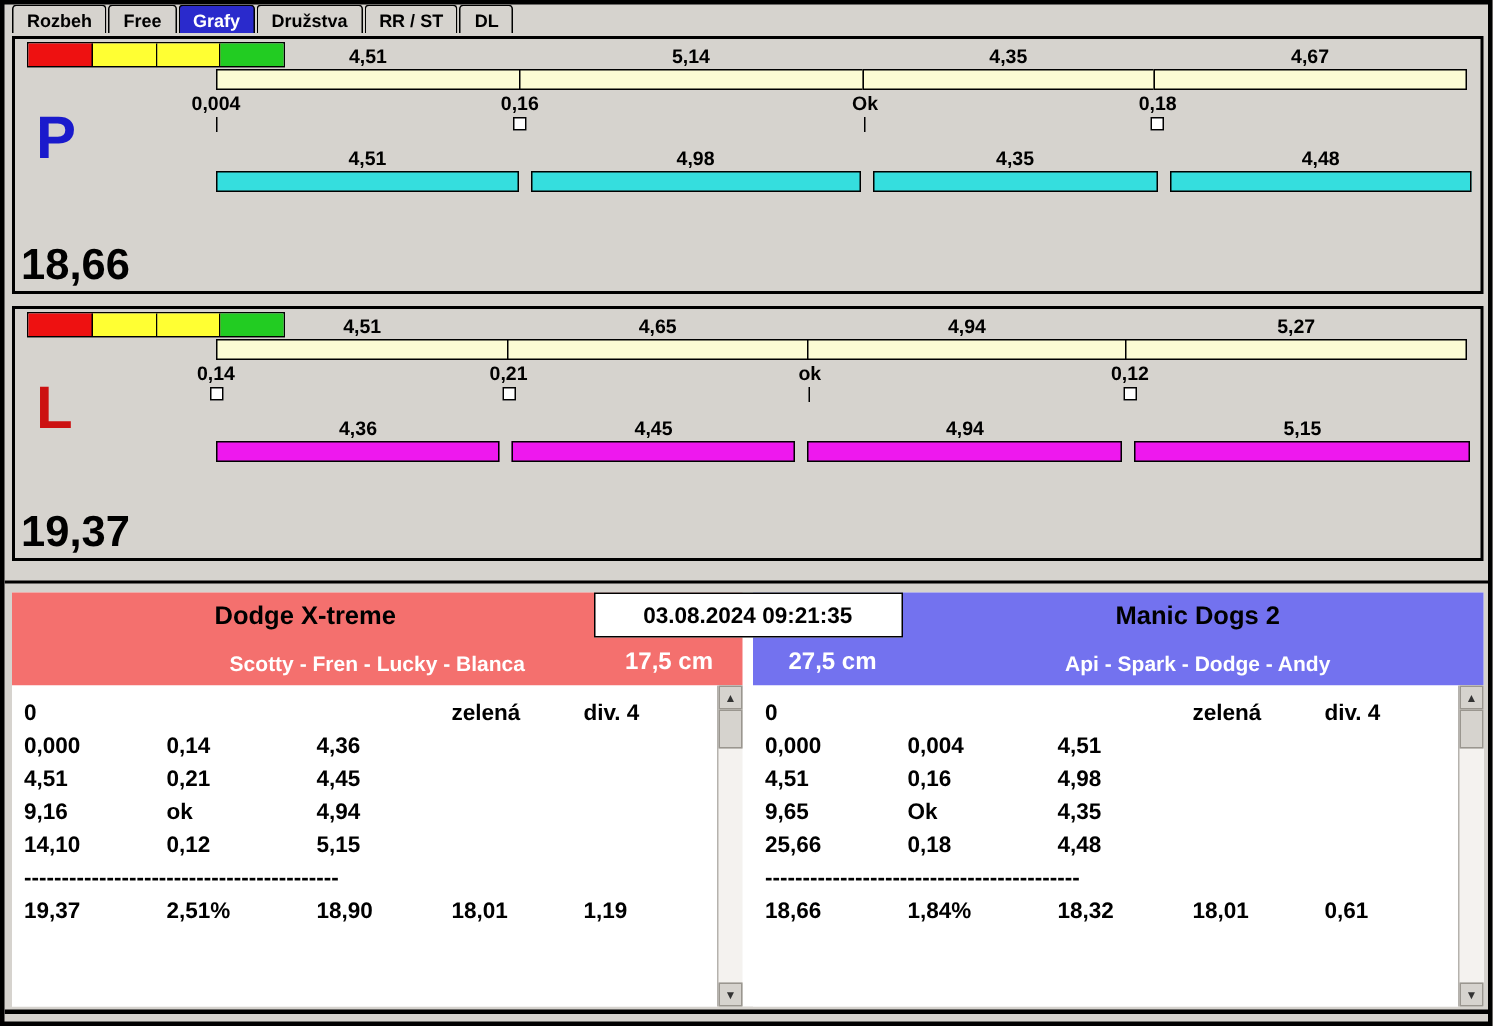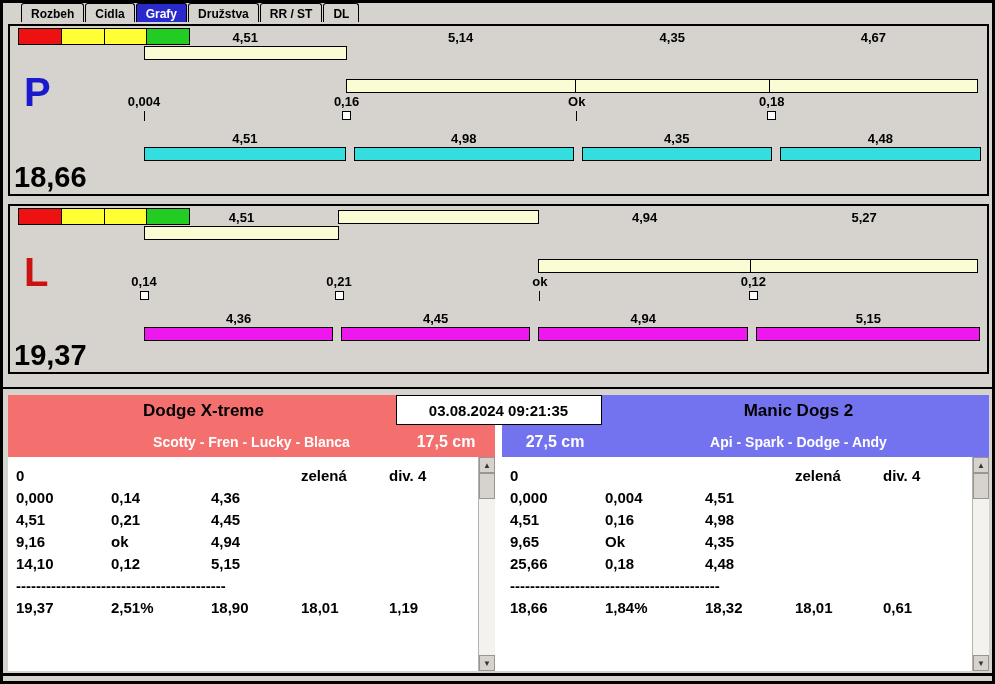--- a/index.html
+++ b/index.html
@@ -7,21 +7,21 @@
   body {
     position:relative;
     background:#d6d3ce;
     border:3px solid #000;
     font-family:"Liberation Sans", sans-serif;
     overflow:hidden;
     color:#000;
   }
 
   
-  .tabbar { position:absolute; top:0; left:5px; height:19px; display:flex; align-items:flex-end;margin-left:13px; }
+  .tabbar { position:absolute; top:0; left:5px; height:19px; display:flex; align-items:flex-end; }
   .tab {
     height:19px; line-height:21px; padding:0 9px;
     background:#d6d3ce; border:1px solid #000; border-bottom:none;
     border-radius:3px 3px 0 0; font-size:12px; font-weight:bold;
     margin-right:1px; white-space:nowrap; overflow:hidden;
   }
   .tab.selected { background:#2a2acc; color:#fff; }
 
   
   .panel { position:absolute; left:5px; right:3px; border:2px solid #000; background:#d6d3ce; }
@@ -33,21 +33,21 @@
   .strip-cell:last-child { border-right:none; }
 
   .lane-letter { position:absolute; left:14px; top:46px; font-size:40px; font-weight:bold; line-height:1; }
   .lane-total  { position:absolute; left:4px; bottom:2px; font-size:29px; font-weight:bold; line-height:1; }
 
   .bars { position:absolute; left:134px; right:6px; top:4px; }
   .seg-row { display:flex; width:100%; }
   .seg { display:flex; flex-direction:column; white-space:nowrap; }
   .seg-label { height:16px; line-height:16px; font-size:13px; font-weight:bold; text-align:center; }
   .seg-bar { height:14px; border:1px solid #000; }
-  .joined .seg:not(:first-child) { margin-left:-1px;gap:33px; }
+  .joined .seg:not(:first-child) { margin-left:-1px; }
   .gapped .seg:not(:first-child) { padding-left:4px; }
   .gapped .seg:not(:last-child)  { padding-right:4px; }
 
   .tick-row { position:relative; height:37px; margin-top:1px; }
   .tick { position:absolute; top:0; transform:translateX(-50%); text-align:center; min-width:34px; }
   .tick-label { font-size:13px; font-weight:bold; height:15px; line-height:15px; }
   .tick-line { width:1px; height:10px; background:#000; margin:2px auto 0; }
   .tick-box  { width:9px; height:9px; border:1px solid #000; background:#fff; margin:2px auto 0; }
 
   
@@ -91,21 +91,21 @@
   .sbtn { height:16px; background:#d6d3ce; border:1px solid #9a968f; font-size:8px;
           display:flex; align-items:center; justify-content:center; color:#333; }
   .strack { flex:1; position:relative; }
   .sthumb { position:absolute; top:0; left:0; right:0; height:26px; background:#d6d3ce; border:1px solid #9a968f; }
 </style>
 </head>
 <body>
 
 <div class="tabbar">
     <div class="tab">Rozbeh</div>
-    <div class="tab">Cidla</div>
+    <div class="tab">Free</div>
     <div class="tab selected">Grafy</div>
     <div class="tab">Družstva</div>
     <div class="tab">RR / ST</div>
     <div class="tab">DL</div>
   </div>
 
 <div class="panel" id="panel-p">
   <div class="strip">
       <div class="strip-cell" style="background: rgb(238, 17, 17);"></div>
       <div class="strip-cell" style="background: rgb(255, 255, 51);"></div>
@@ -181,20 +181,21 @@
     </div>
   <div class="lane-letter" style="color: rgb(204, 17, 17);">L</div>
   <div class="lane-total">19,37</div>
   <div class="bars">
     <div class="seg-row joined">
         <div class="seg" style="width: 23.3%;">
           <div class="seg-label">4,51</div>
           <div class="seg-bar" style="background: rgb(252, 252, 212);"></div>
         </div>
         <div class="seg" style="width: 24%;">
+          <div class="seg-label">4,65</div>
           <div class="seg-bar" style="background: rgb(252, 252, 212);"></div>
         </div>
         <div class="seg" style="width: 25.5%;">
           <div class="seg-label">4,94</div>
           <div class="seg-bar" style="background: rgb(252, 252, 212);"></div>
         </div>
         <div class="seg" style="width: 27.2%;">
           <div class="seg-label">5,27</div>
           <div class="seg-bar" style="background: rgb(252, 252, 212);"></div>
         </div>

